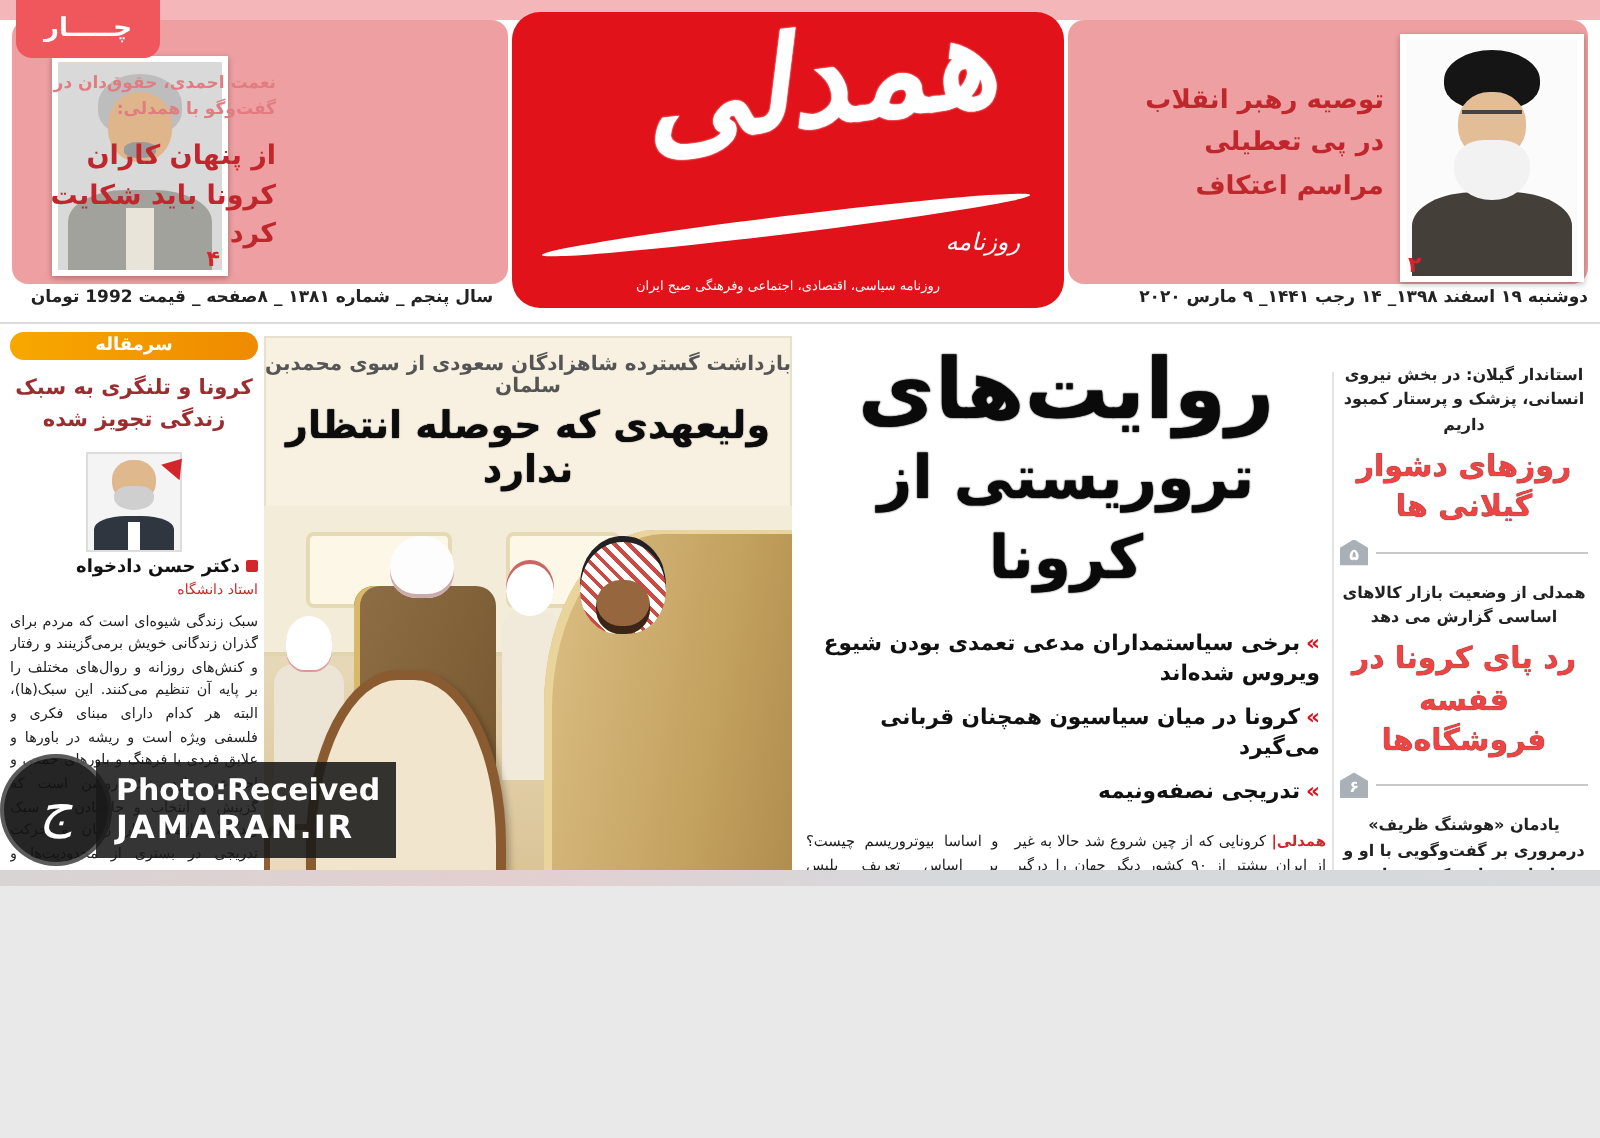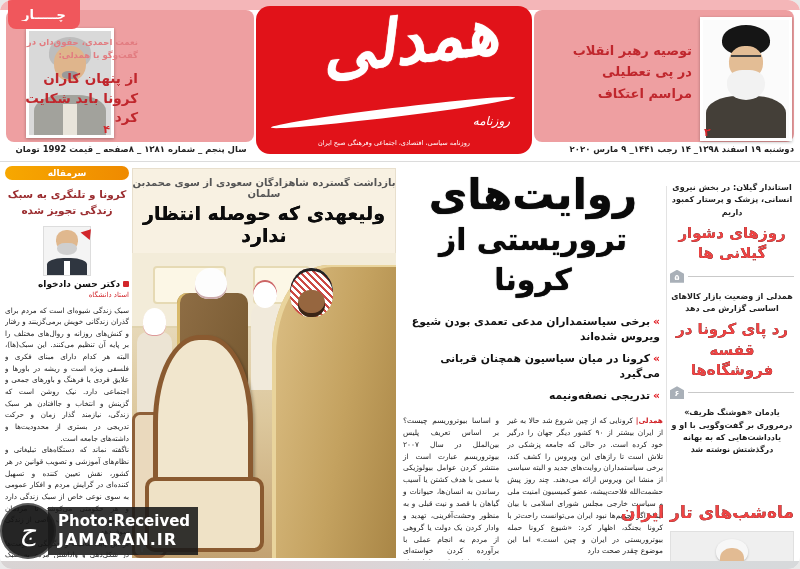--- a/index.html
+++ b/index.html
@@ -1,17 +1,17 @@
 <!DOCTYPE html>
 <html lang="fa"><head>
 <meta charset="utf-8">
 <style>
   html,body{margin:0;padding:0;background:#e9e9e9;}
-  .pg{position:relative;width:800px;height:569px;background:#fff;overflow:hidden;
-      font-family:"DejaVu Sans",sans-serif;direction:rtl;border-radius:12px;}
+  .pg{position:relative;width:800px;height:443px;background:#fff;overflow:hidden;
+      font-family:"DejaVu Sans",sans-serif;direction:rtl;}
   
   .topstrip{position:absolute;top:0;left:0;right:0;height:10px;background:#f4b6b8;}
   .banner{position:absolute;top:10px;height:132px;background:#ee9fa1;border-radius:8px;}
   .banner-left{left:6px;width:248px;}
   .banner-right{left:534px;width:260px;}
   .corner-tag{position:absolute;left:8px;top:0;width:72px;height:29px;background:#f0575c;
       border-radius:0 0 8px 8px;color:#fff;font-weight:bold;font-size:13px;
       display:flex;align-items:center;justify-content:center;z-index:4;}
   .corner-tag:after{content:"";position:absolute;bottom:-7px;left:12px;
       border:7px solid transparent;border-top:8px solid #f0575c;border-left-width:3px;border-right-width:3px;}

